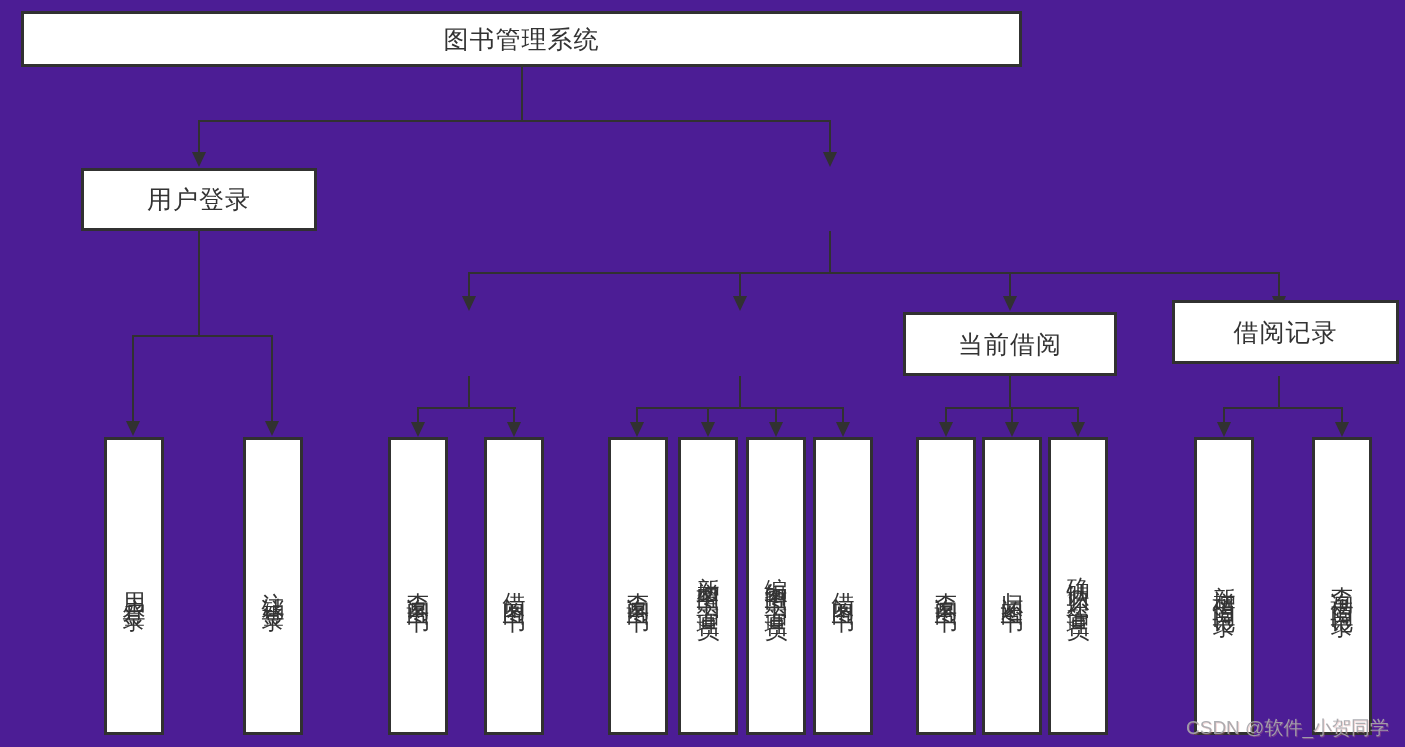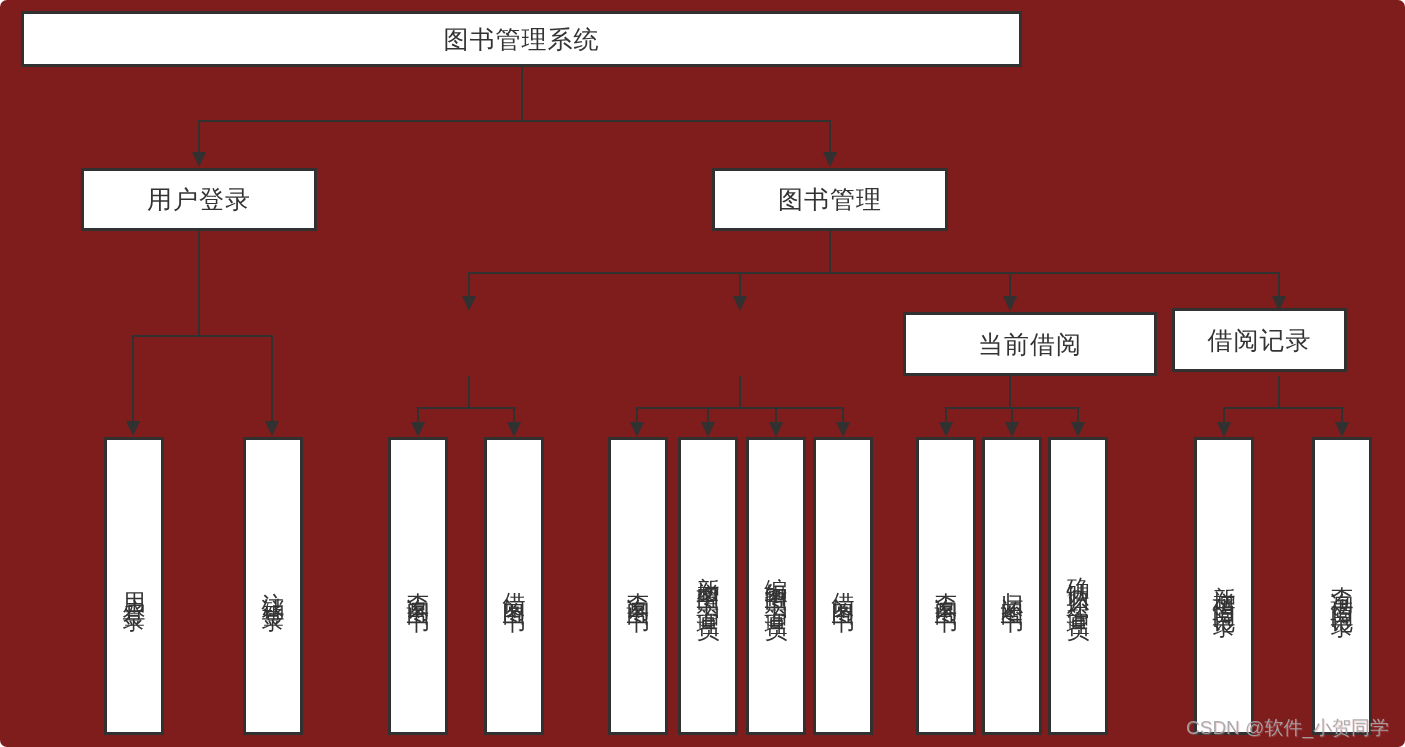--- a/index.html
+++ b/index.html
@@ -1,23 +1,22 @@
 <!DOCTYPE html>
 <html><head>
 <meta charset="utf-8">
 <style>
   html, body { margin: 0; padding: 0; background: #ffffff; }
   #stage {
     position: relative;
     width: 1405px;
     height: 747px;
-    background: #7f1d1d;
+    background: #4c1d95;
     font-family: "Liberation Sans", "DejaVu Sans", sans-serif;
     overflow: hidden;
-    border-radius: 7px;
   }
   .box {
     position: absolute;
     box-sizing: border-box;
     background: #ffffff;
     border: 3px solid #313131;
     color: #333333;
     display: flex;
     align-items: center;
     justify-content: center;
@@ -59,42 +58,41 @@
 
   <div class="ln" style="left:521px; top:67px; width:2px; height:53px;"></div>
   <div class="ln" style="left:198px; top:120px; width:633px; height:2px;"></div>
 
   <div class="ln" style="left:198px; top:120px; width:2px; height:34px;"></div>
   <div class="arrow" style="left:192px; top:152px;"></div>
   <div class="ln" style="left:829px; top:120px; width:2px; height:34px;"></div>
   <div class="arrow" style="left:823px; top:152px;"></div>
 
   <div class="box hbox" style="left:81px; top:168px; width:236px; height:63px;">用户登录</div>
-  <div class="box hbox" style="left:712px; top:168px; width:236px; height:63px;">图书管理</div>
 
   <div class="ln" style="left:198px; top:231px; width:2px; height:104px;"></div>
   <div class="ln" style="left:132px; top:335px; width:141px; height:2px;"></div>
   <div class="ln" style="left:132px; top:335px; width:2px; height:88px;"></div>
   <div class="arrow" style="left:126px; top:421px;"></div>
   <div class="ln" style="left:271px; top:335px; width:2px; height:88px;"></div>
   <div class="arrow" style="left:265px; top:421px;"></div>
 
   <div class="ln" style="left:829px; top:231px; width:2px; height:41px;"></div>
   <div class="ln" style="left:468px; top:272px; width:812px; height:2px;"></div>
   <div class="ln" style="left:468px; top:272px; width:2px; height:26px;"></div>
   <div class="arrow" style="left:462px; top:296px;"></div>
   <div class="ln" style="left:739px; top:272px; width:2px; height:26px;"></div>
   <div class="arrow" style="left:733px; top:296px;"></div>
   <div class="ln" style="left:1009px; top:272px; width:2px; height:26px;"></div>
   <div class="arrow" style="left:1003px; top:296px;"></div>
   <div class="ln" style="left:1278px; top:272px; width:2px; height:26px;"></div>
   <div class="arrow" style="left:1272px; top:296px;"></div>
 
-  <div class="box hbox" style="left:903px; top:312px; width:254px; height:64px;">当前借阅</div>
-  <div class="box hbox" style="left:1172px; top:308px; width:175px; height:64px;">借阅记录</div>
+  <div class="box hbox" style="left:903px; top:312px; width:214px; height:64px;">当前借阅</div>
+  <div class="box hbox" style="left:1172px; top:300px; width:227px; height:64px;">借阅记录</div>
 
   <div class="ln" style="left:468px; top:376px; width:2px; height:31px;"></div>
   <div class="ln" style="left:739px; top:376px; width:2px; height:31px;"></div>
   <div class="ln" style="left:1009px; top:376px; width:2px; height:31px;"></div>
   <div class="ln" style="left:1278px; top:376px; width:2px; height:31px;"></div>
 
   <div class="ln" style="left:417px; top:407px; width:99px; height:2px;"></div>
   <div class="ln" style="left:636px; top:407px; width:208px; height:2px;"></div>
   <div class="ln" style="left:945px; top:407px; width:134px; height:2px;"></div>
   <div class="ln" style="left:1223px; top:407px; width:120px; height:2px;"></div>

